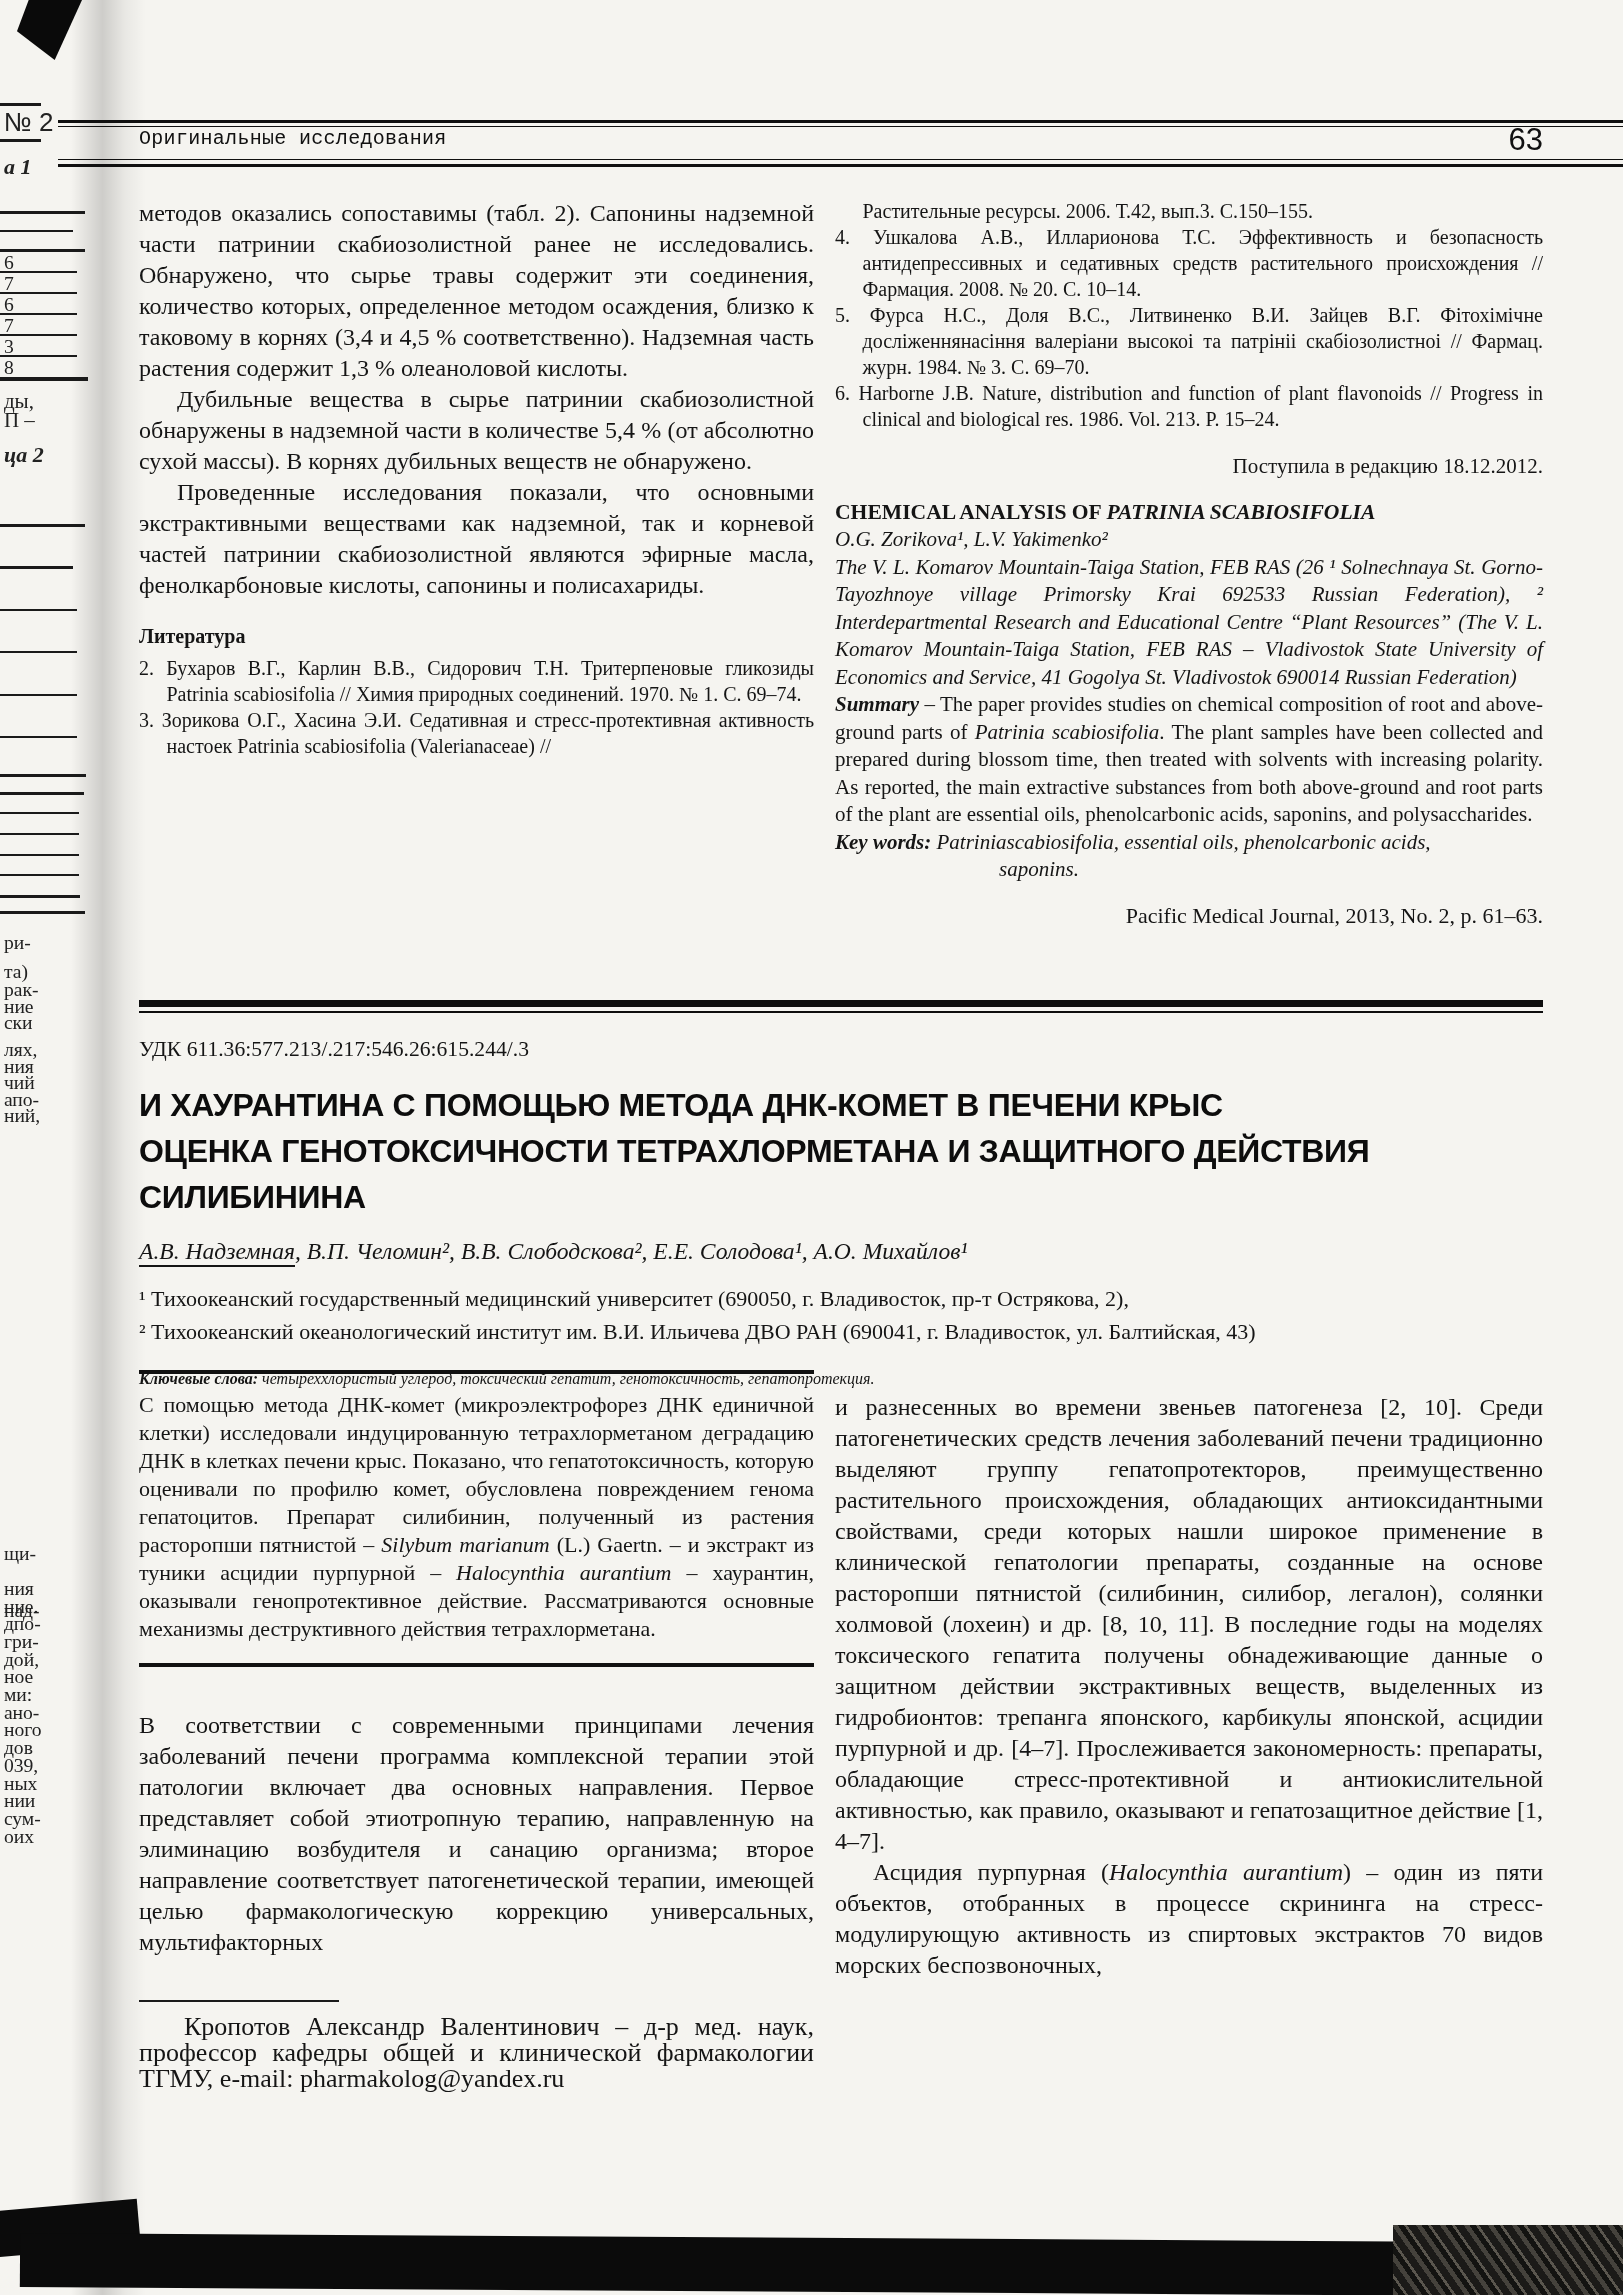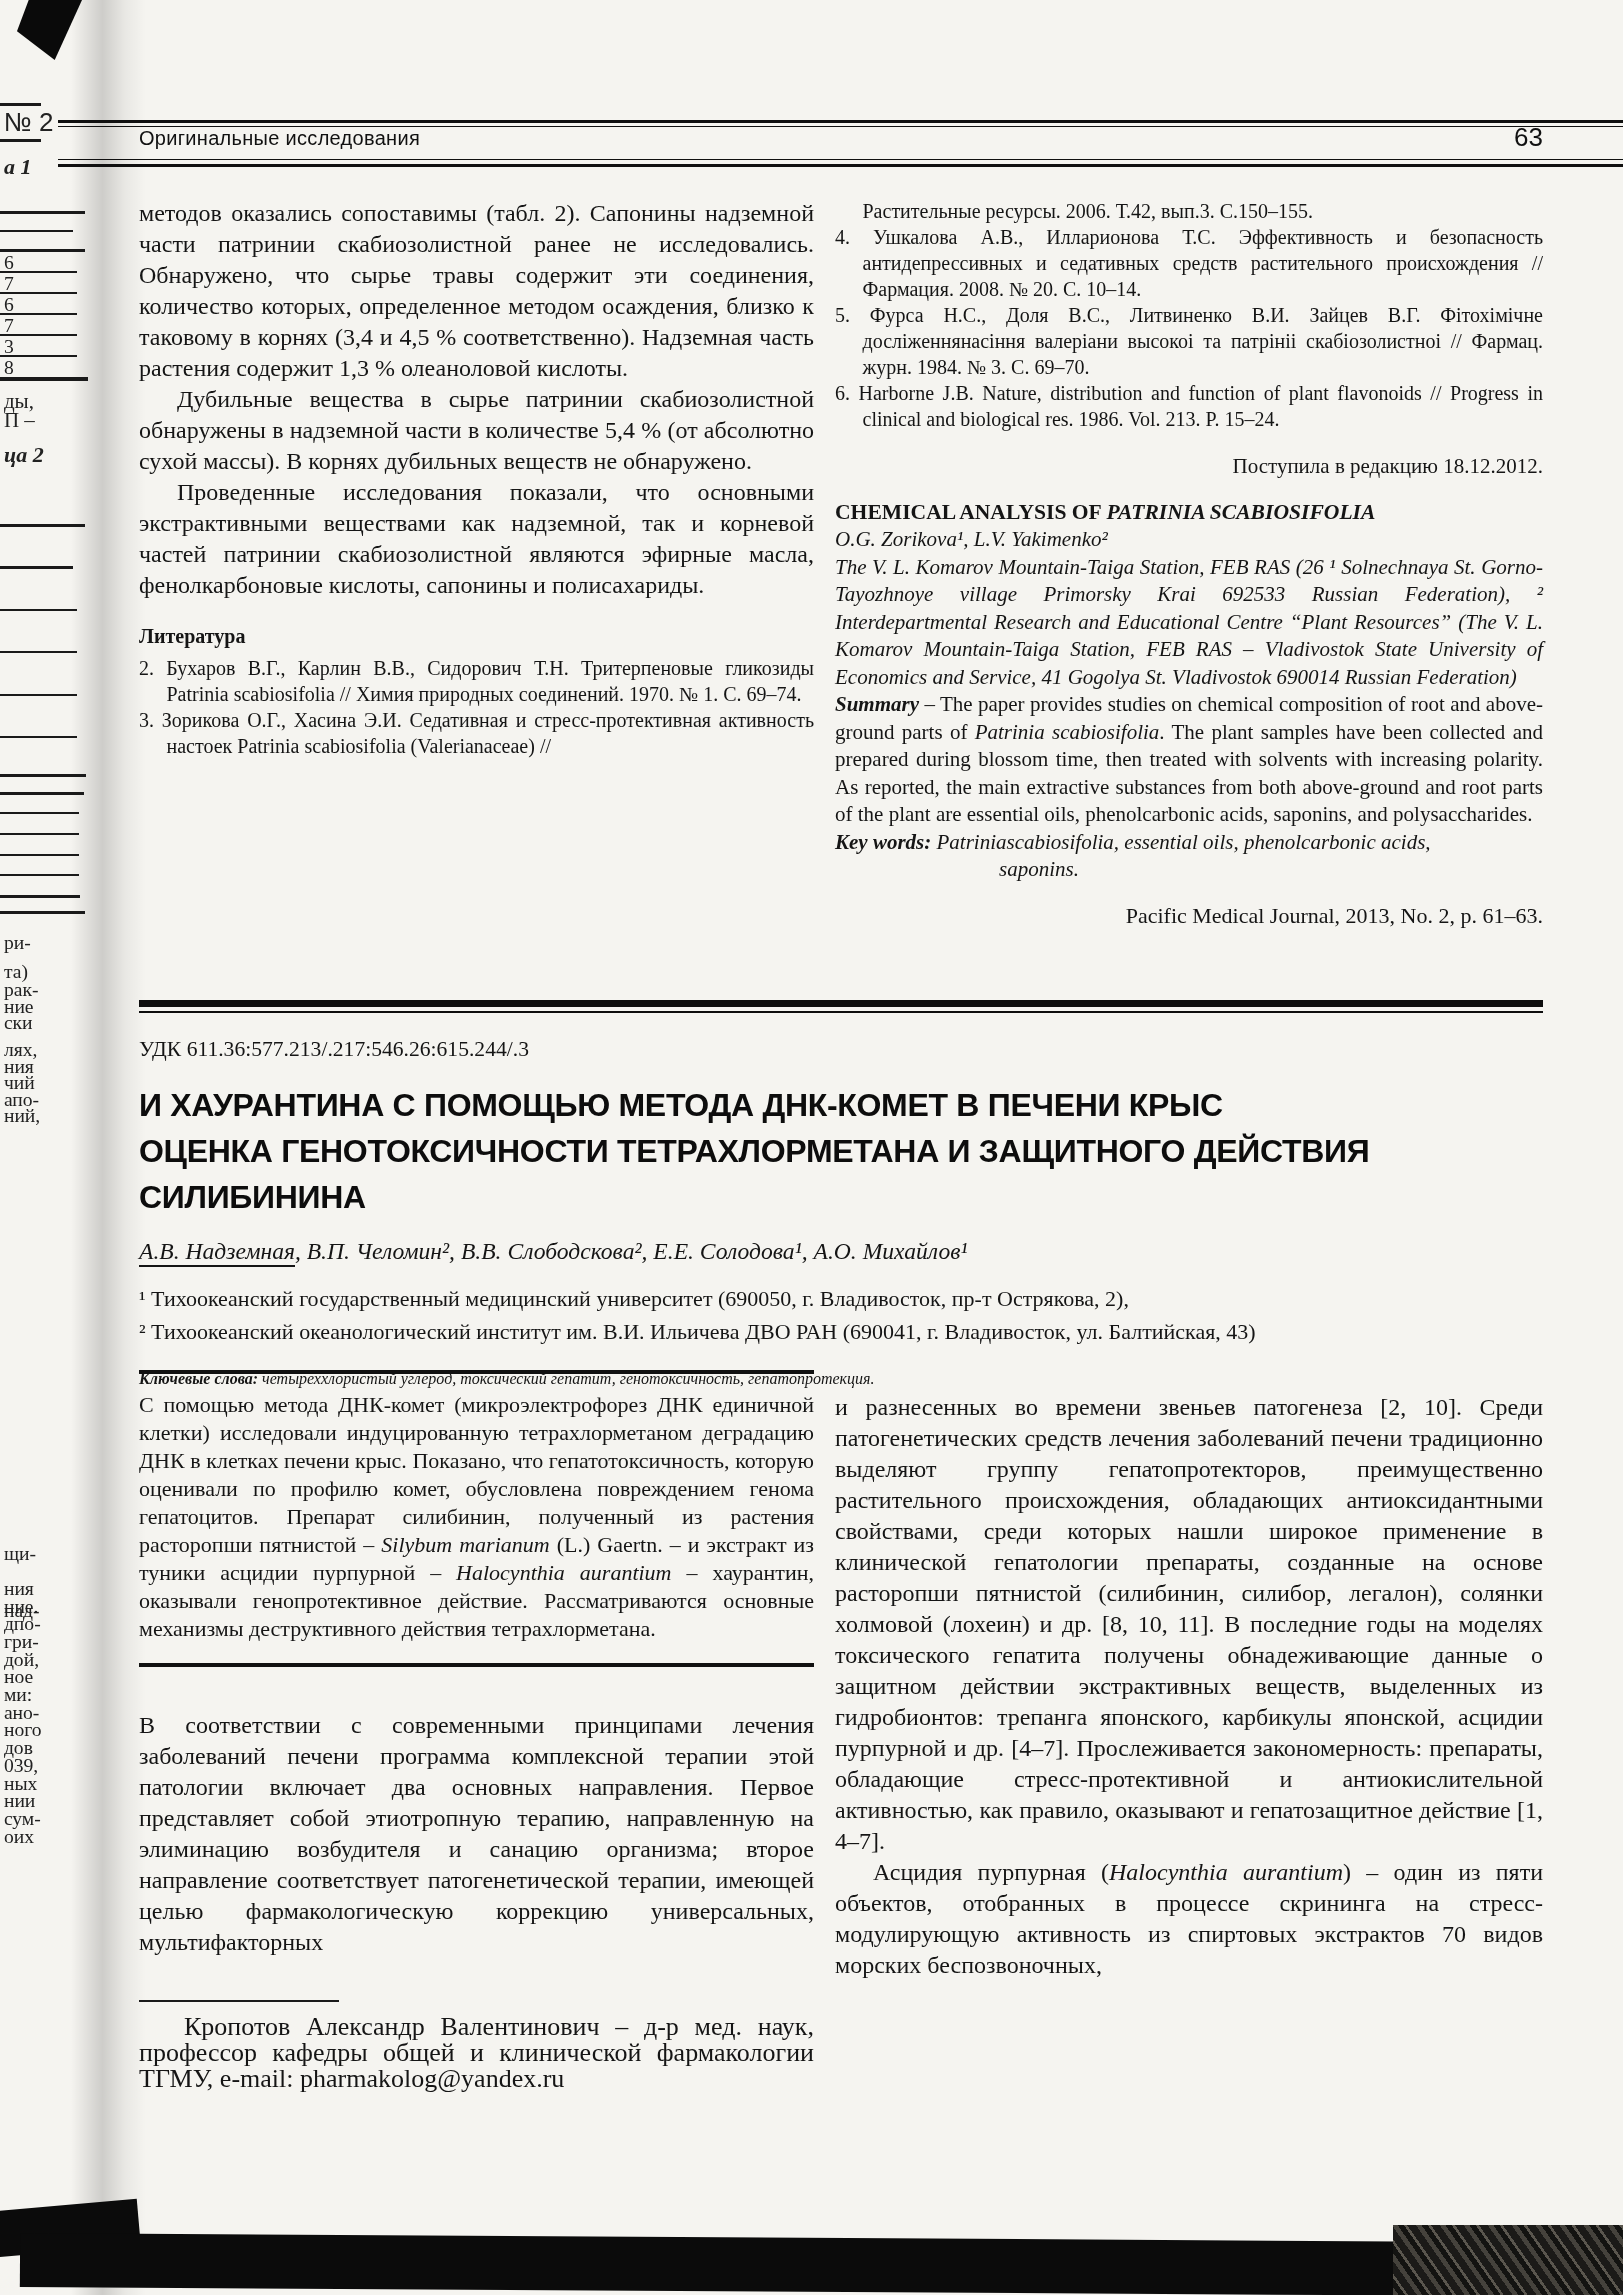--- a/index.html
+++ b/index.html
@@ -5,24 +5,24 @@
   html,body{margin:0;padding:0;background:#6e6e6e;}
   .page{position:relative;width:1623px;height:2295px;background:#f5f4f0;overflow:hidden;
         font-family:"Liberation Serif", serif;color:#151515;}
   
   .gutter{position:absolute;left:71px;top:0;width:75px;height:100%;
     background:linear-gradient(to right, rgba(0,0,0,0) 0%, rgba(0,0,0,0.16) 42%, rgba(0,0,0,0.05) 72%, rgba(0,0,0,0) 100%);}
   .corner-mark{position:absolute;left:17px;top:0;width:65px;height:60px;background:#0a0a0a;
     clip-path:polygon(18% 0,100% 0,58% 100%,0 52%);}
   
   .hrule{position:absolute;background:#101010;}
-  .header-title{position:absolute;left:139px;top:127px;font-family:Liberation Sans, sans-serif;
+  .header-title{position:absolute;left:139px;top:127px;font-family:Liberation Mono, monospace;
     font-size:20px;letter-spacing:0.3px;color:#111;}
   .page-number{position:absolute;left:1407px;top:122px;width:136px;text-align:right;
-    font-family:"Liberation Sans",sans-serif;font-size:26px;color:#111;}
+    font-family:"Liberation Sans",sans-serif;font-size:31px;color:#111;}
   
   .m{position:absolute;left:3.9px;width:98px;font-size:19.6px;color:#222;white-space:nowrap;}
   .m-sans{font-family:"Liberation Sans",sans-serif;}
   .m-bold-it{font-weight:bold;font-style:italic;font-size:22px;}
   .m-line{position:absolute;left:0px;background:#1a1a1a;}
   
   .col{position:absolute;}
   .col p{margin:0;}
   .body-text{font-size:24px;line-height:31px;text-align:justify;}
   .indent{text-indent:38px;}

